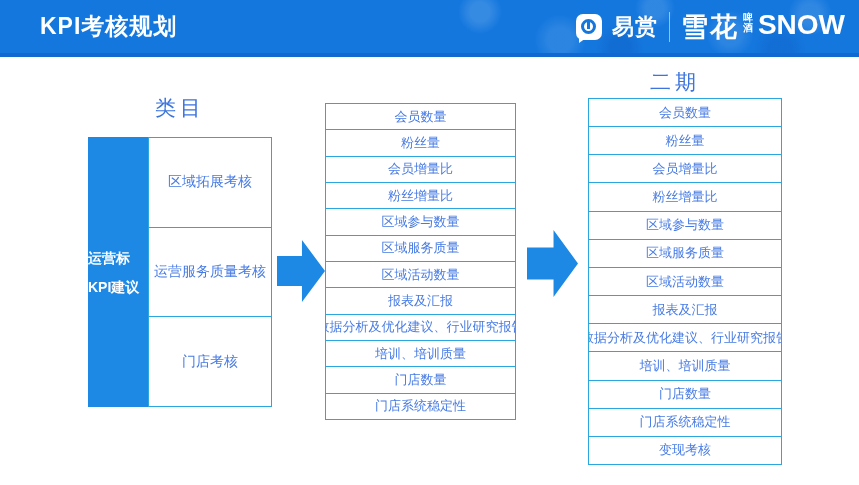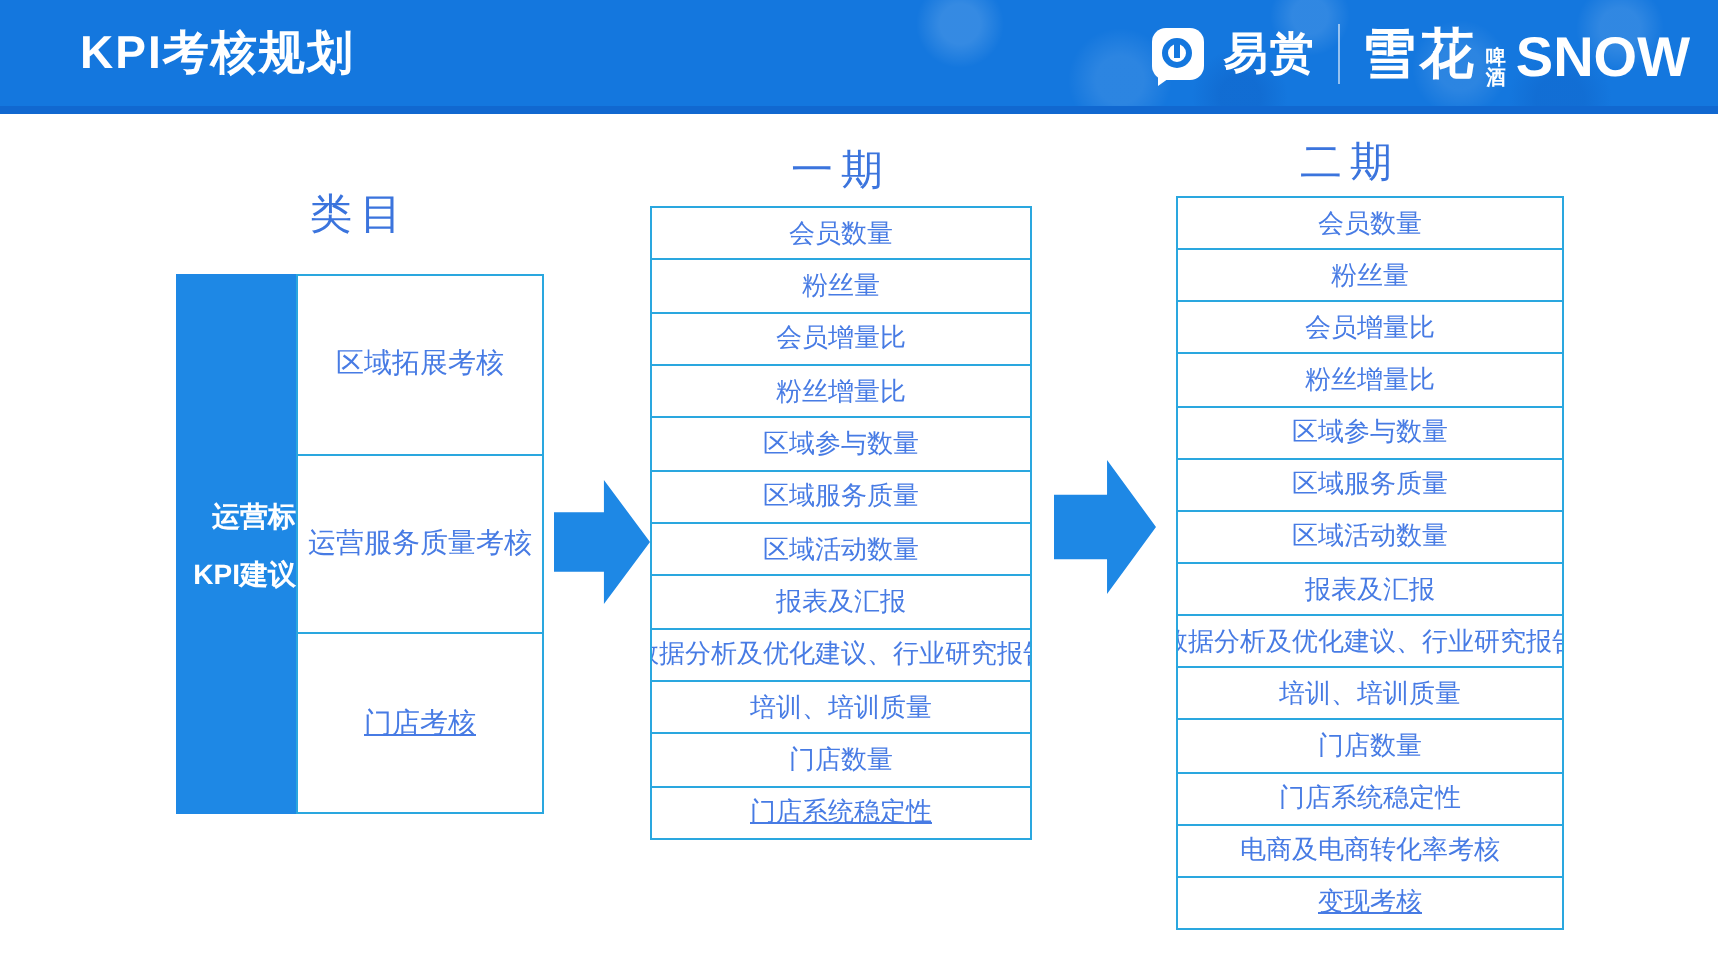--- a/index.html
+++ b/index.html
@@ -43,21 +43,21 @@
   }
   .ys-ring {
     width:15px; height:15px; border:3px solid #1477de; border-radius:50%;
     position:relative;
   }
   .ys-ring::before {
     content:""; position:absolute; left:3px; top:-1px; width:3px; height:8px; background:#1477de;
   }
   .ys-text { color:#ffffff; font-size:22px; font-weight:bold; letter-spacing:1px; }
   .logo-divider { width:1px; height:30px; background:rgba(255,255,255,0.55); }
-  .logo-snow { display:flex; align-items:flex-end; }
+  .logo-snow { display:flex; align-items:flex-start; }
   .snow-cn { color:#ffffff; font-size:27px; font-weight:bold; letter-spacing:2px;
              font-family:"Liberation Serif", serif; }
   .snow-beer {
     display:inline-block; width:12px; font-size:10px; line-height:10px;
     color:#ffffff; word-break:break-all; margin:4px 3px 0 4px; font-weight:bold;
   }
   .snow-en { color:#ffffff; font-size:28px; font-weight:bold; letter-spacing:0px; }
   
   .col-heading {
     position:absolute; color:#3b74dd; font-size:21px; letter-spacing:4px;
@@ -66,33 +66,33 @@
   #h-cat { left:88px;  top:94px; width:184px; }
   #h-p1  { left:325px; top:72px; width:191px; }
   #h-p2  { left:578px; top:68px; width:194px; }
   
   .cat-table {
     position:absolute; left:88px; top:137px; width:184px; height:270px;
     display:flex;
   }
   .kpi-box {
     width:60px; background:#1e88e5; color:#ffffff; font-weight:bold; font-size:14px;
-    display:flex; flex-direction:column; align-items:flex-end; justify-content:center;
+    display:flex; flex-direction:column; align-items:flex-start; justify-content:center;
     gap:13px; text-align:center; line-height:16px;
   }
   .cat-cells {
     flex:1; display:flex; flex-direction:column;
     border:1px solid #2aa7df; background:#ffffff;
   }
   .cell {
     flex:1; display:flex; align-items:center; justify-content:center;
     color:#477be4; border-bottom:1px solid #2aa7df; background:#ffffff;
     overflow:hidden; white-space:nowrap;
   }
-  .cell:last-child { border-bottom:none;text-decoration:underline; }
+  .cell:last-child { border-bottom:none; }
   .cat-cells .cell { font-size:14px; }
   
   .ptable {
     position:absolute; border:1px solid #2aa7df; background:#6d28d9;
     display:flex; flex-direction:column;
   }
   .ptable .cell { font-size:13px; }
   #p1 { left:325px; top:103px; width:191px; height:317px; }
   #p2 { left:588px; top:98px;  width:194px; height:367px; }
   
@@ -120,21 +120,20 @@
       <div class="logo-divider"></div>
       <div class="logo-snow">
         <span class="snow-cn">雪花</span>
         <span class="snow-beer">啤酒</span>
         <span class="snow-en">SNOW</span>
       </div>
     </div>
   </header>
 
   <div class="col-heading" id="h-cat">类目</div>
-  <div class="col-heading" id="h-p1">一期</div>
   <div class="col-heading" id="h-p2">二期</div>
 
   <div class="cat-table">
     <div class="kpi-box">
       <div>运营标</div>
       <div>KPI建议</div>
     </div>
     <div class="cat-cells">
 
         <div class="cell">区域拓展考核</div>
@@ -170,17 +169,16 @@
       <div class="cell">会员增量比</div>
       <div class="cell">粉丝增量比</div>
       <div class="cell">区域参与数量</div>
       <div class="cell">区域服务质量</div>
       <div class="cell">区域活动数量</div>
       <div class="cell">报表及汇报</div>
       <div class="cell">数据分析及优化建议、行业研究报告</div>
       <div class="cell">培训、培训质量</div>
       <div class="cell">门店数量</div>
       <div class="cell">门店系统稳定性</div>
-      <div class="cell">电商及电商转化率考核</div>
       <div class="cell">变现考核</div>
     </div>
 
 </div>
 
 </body></html>

